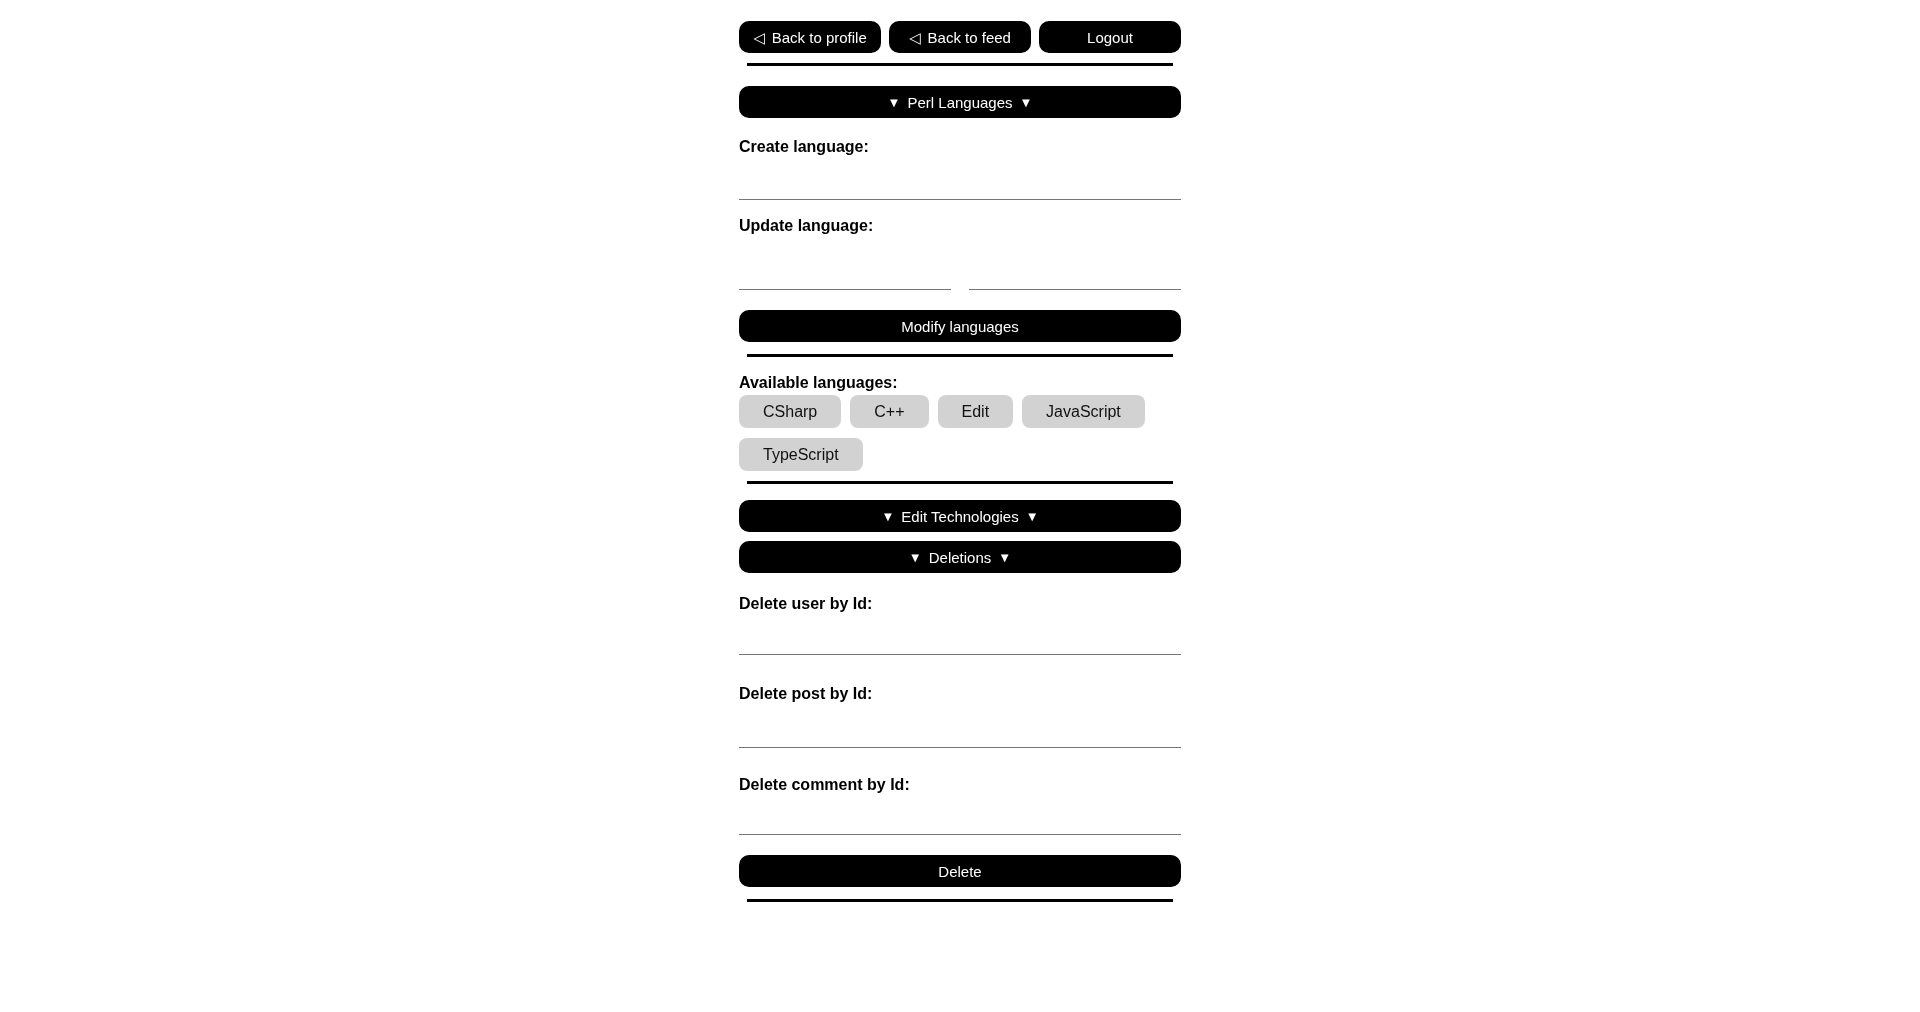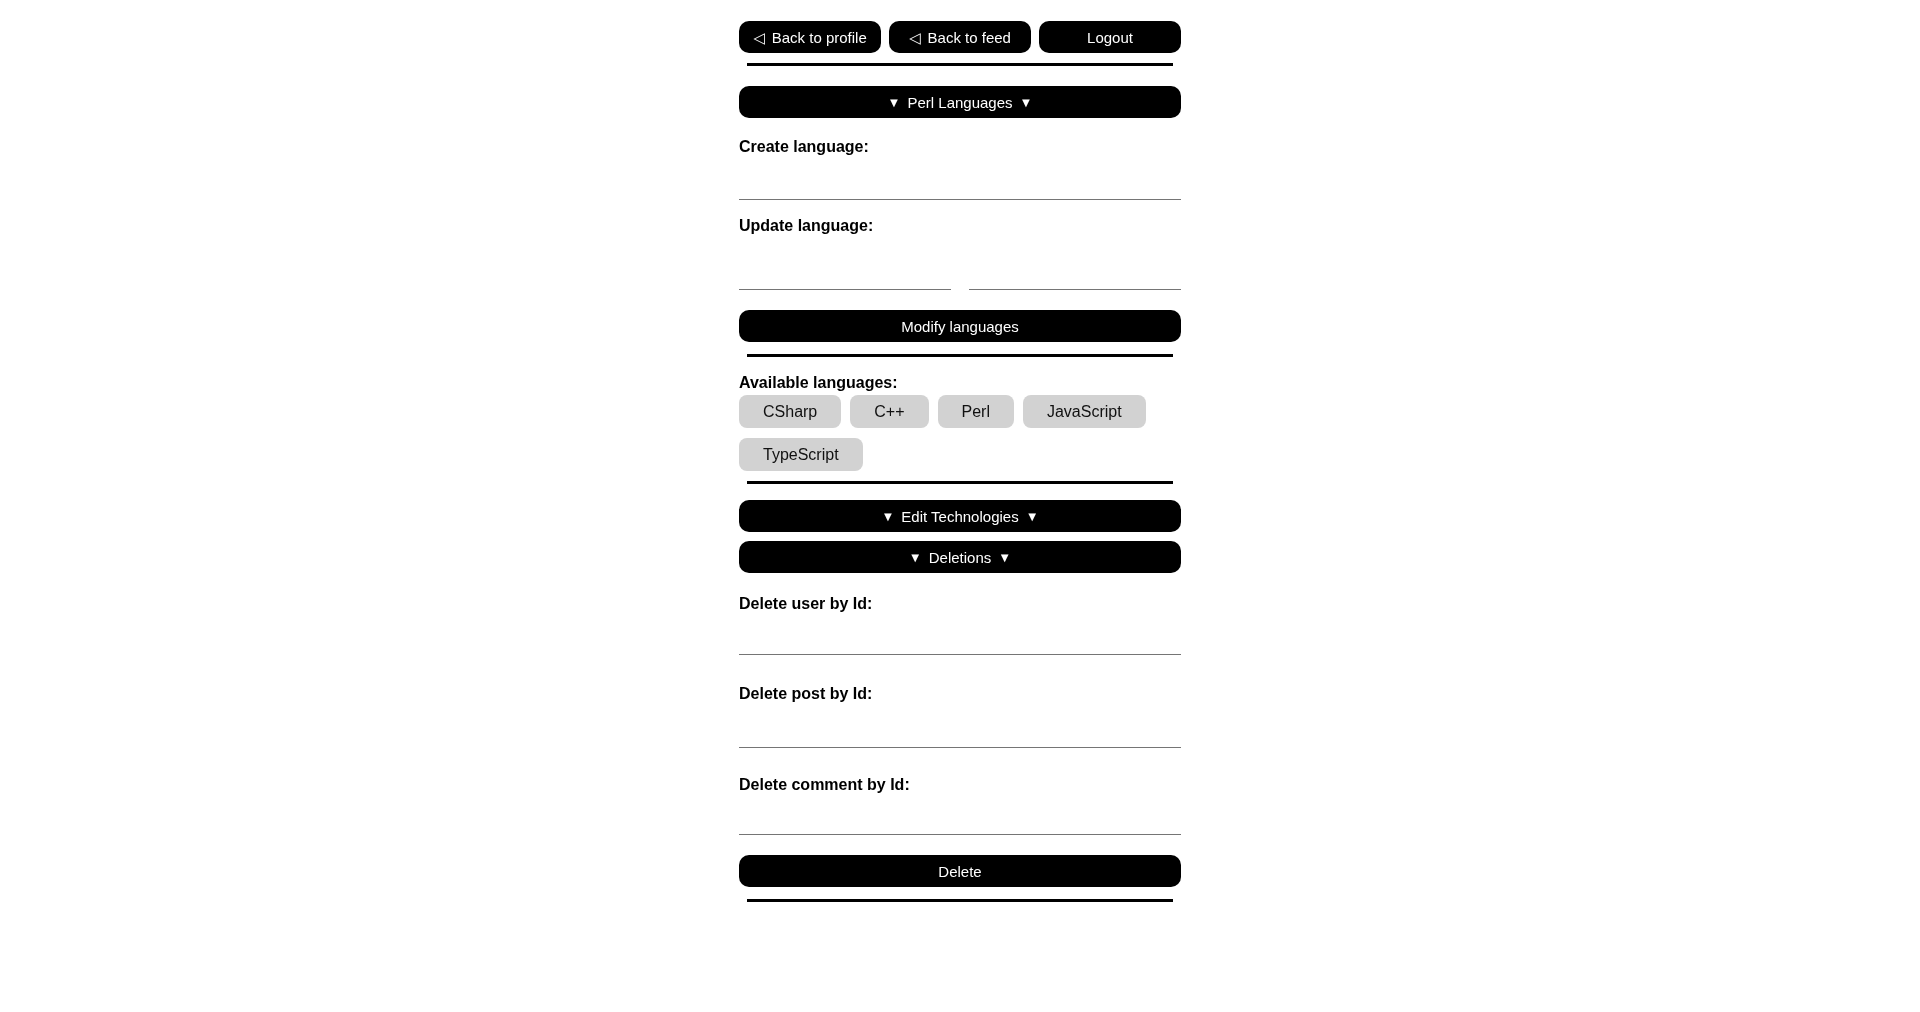--- a/index.html
+++ b/index.html
@@ -153,21 +153,21 @@
     <span>Modify languages</span>
   </button>
 
   <hr class="rule after-btn">
 
   <div>
     <div class="field-label mt-16">Available languages:</div>
     <div class="tags">
         <span class="tag">CSharp</span>
         <span class="tag">C++</span>
-        <span class="tag">Perl</span>
+        <span class="tag">Edit</span>
         <span class="tag">JavaScript</span>
         <span class="tag">TypeScript</span>
       </div>
   </div>
 
   <hr class="rule mt-14">
 
   <button class="btn btn-full mt-16">
     <span class="caret">▼</span>
     <span>Edit Technologies</span>

